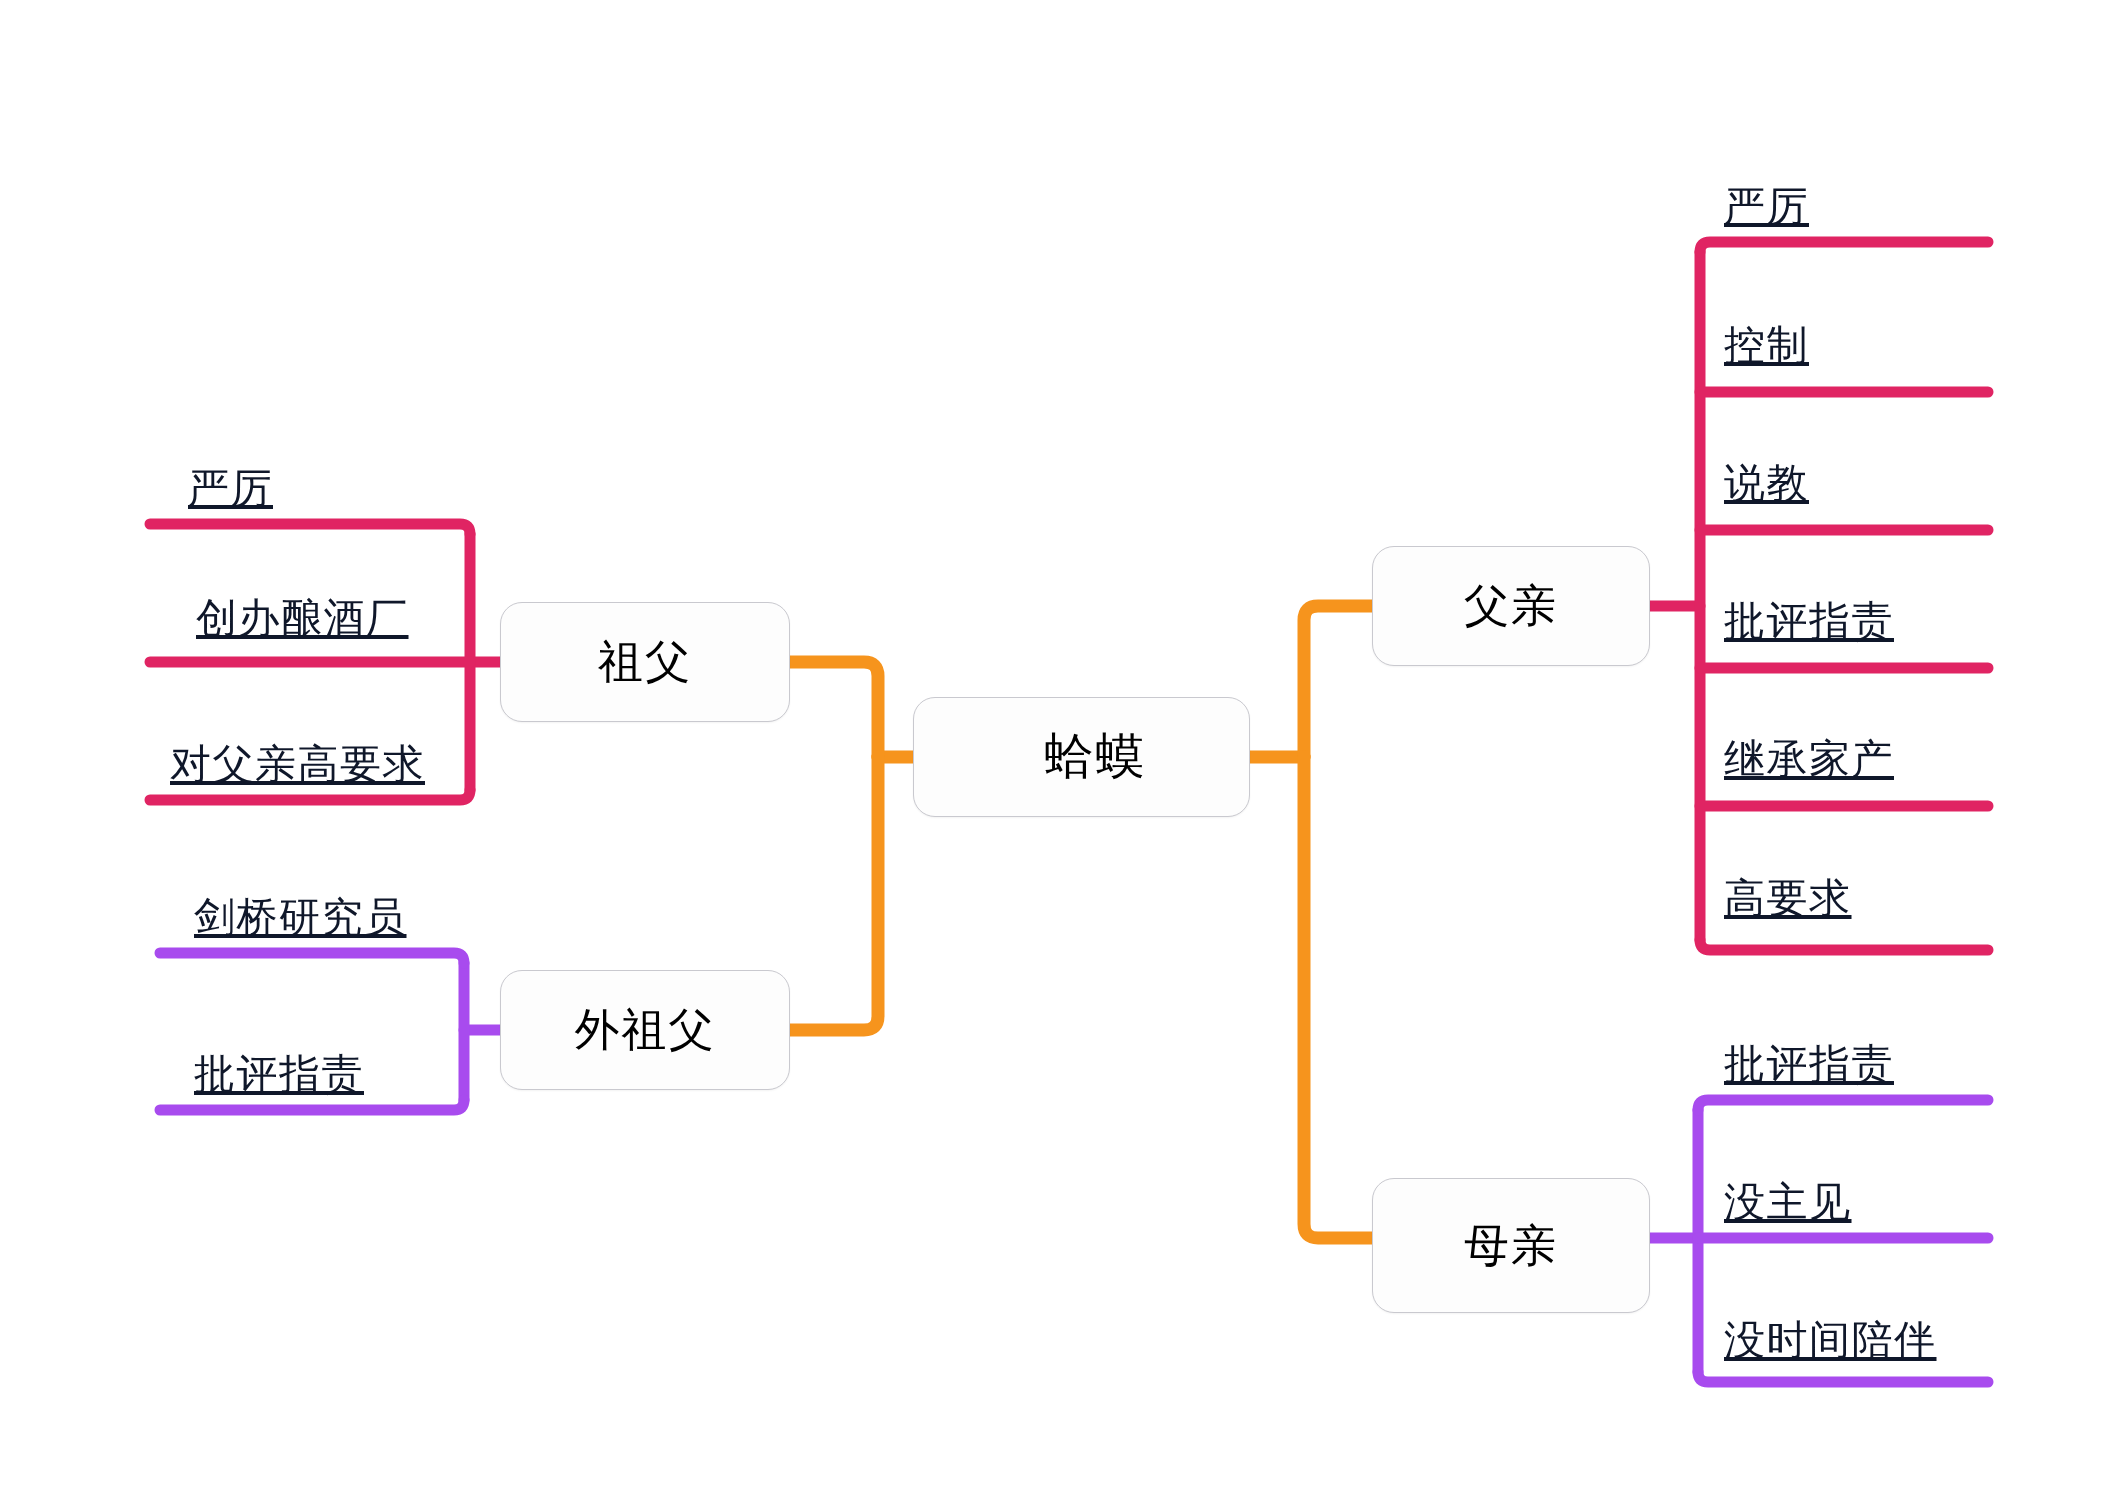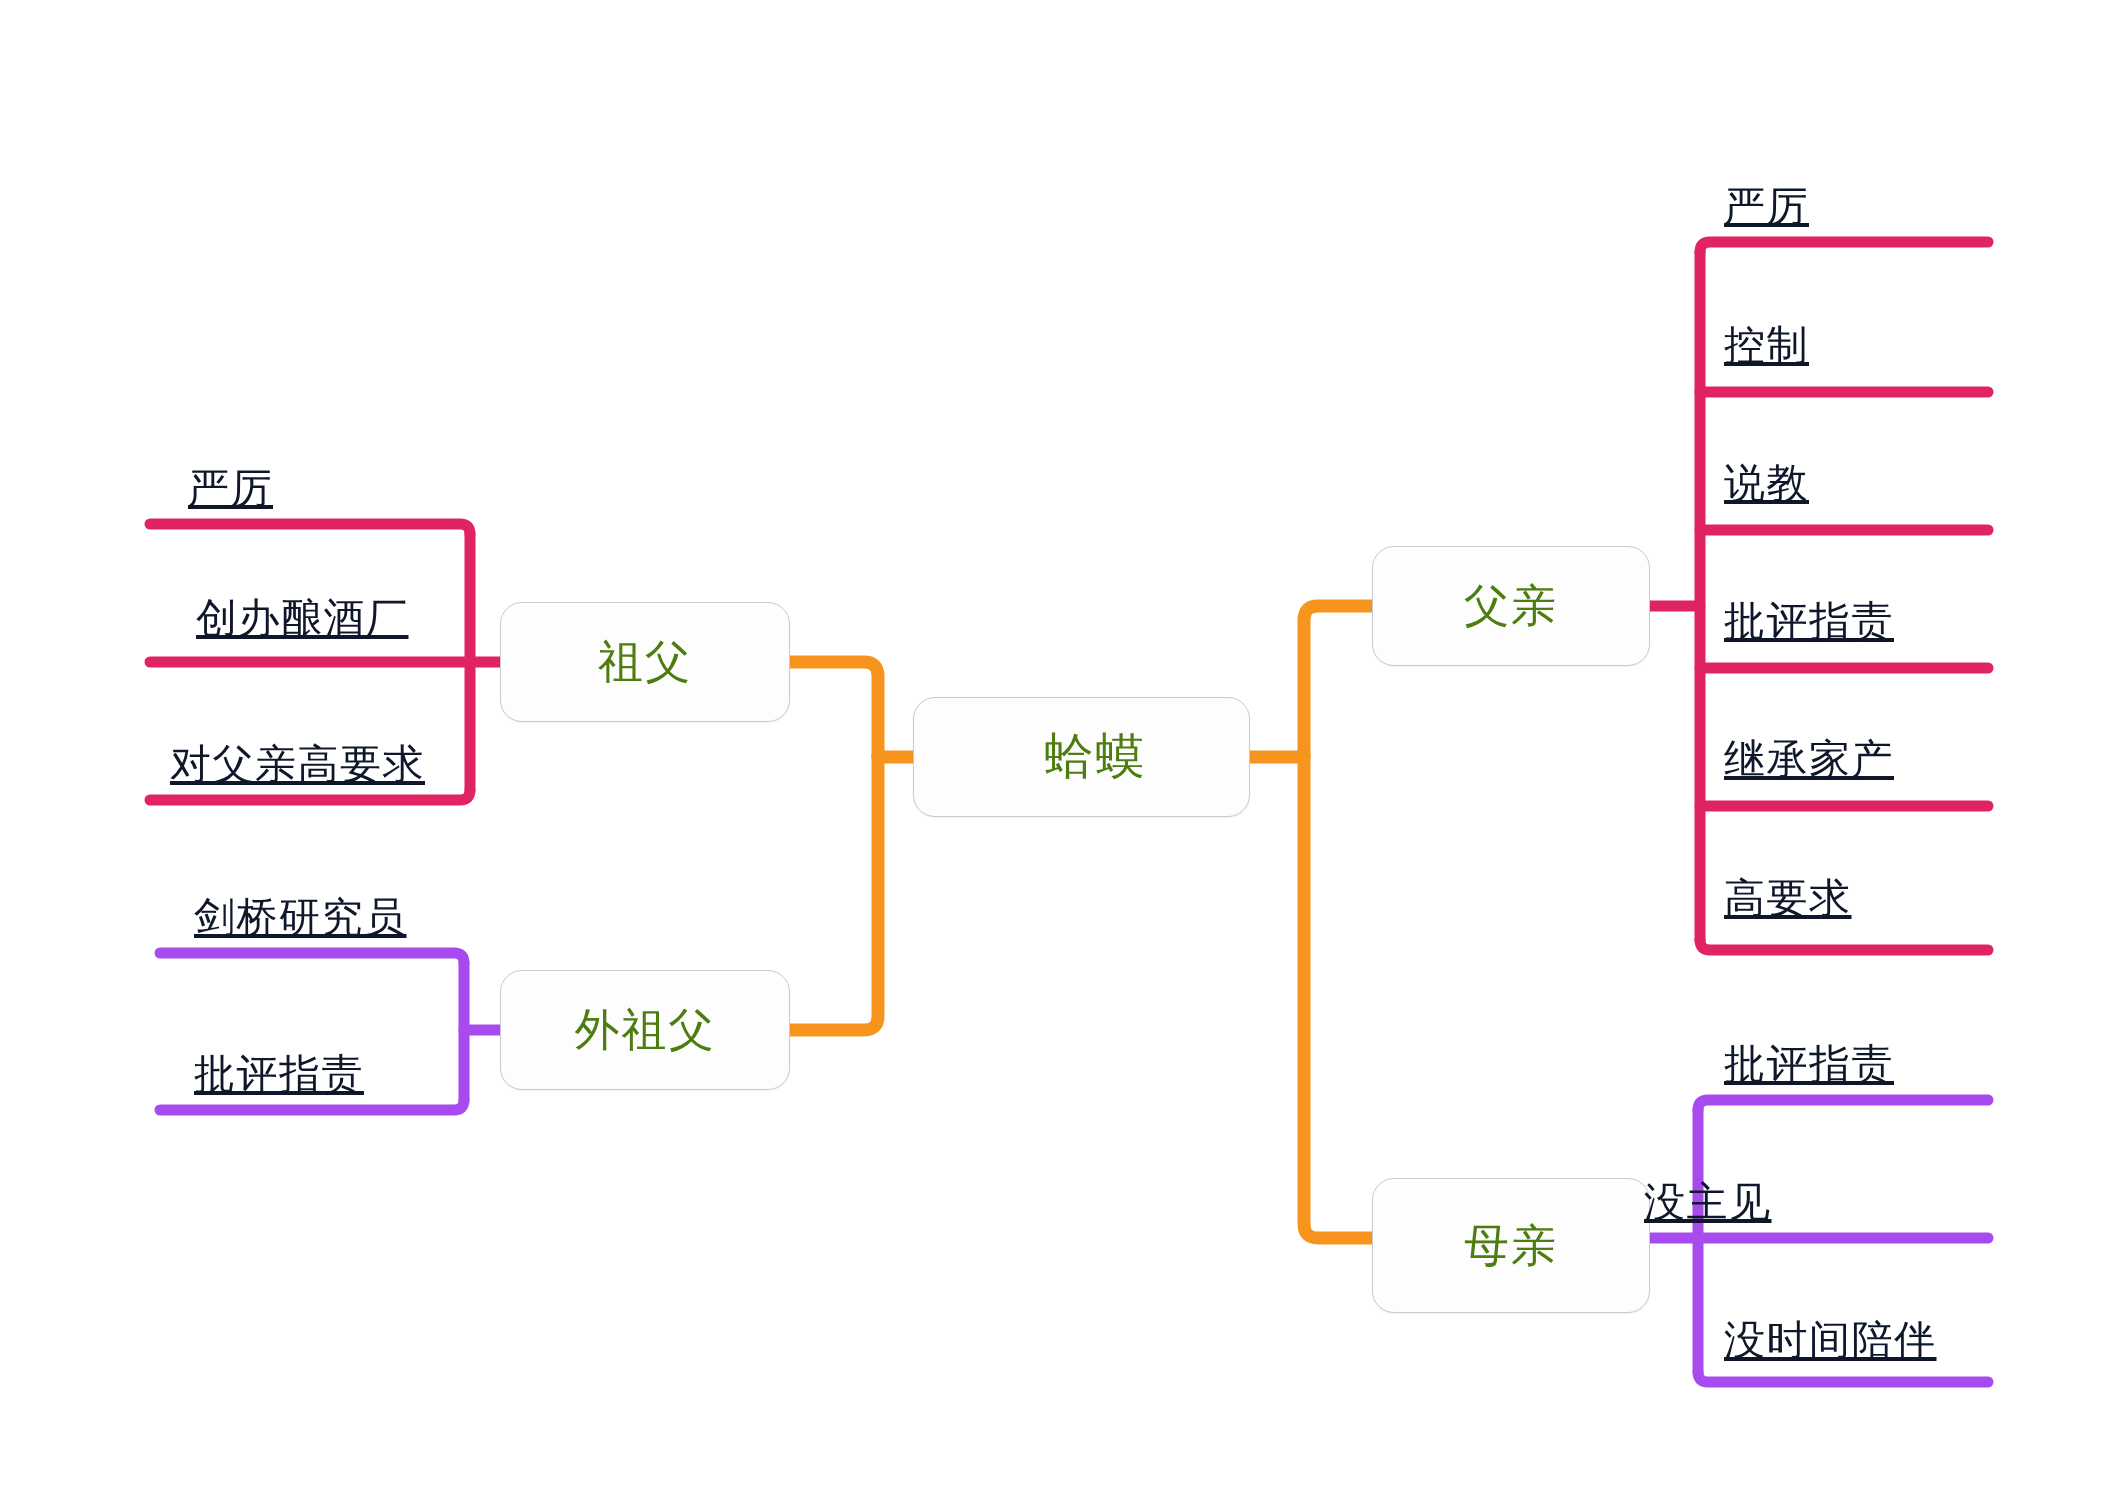--- a/index.html
+++ b/index.html
@@ -29,21 +29,21 @@
   .node {
     position: absolute;
     box-sizing: border-box;
     background: #fdfdfd;
     border: 1.6px solid #c9c9cf;
     border-radius: 22px;
     display: flex;
     align-items: center;
     justify-content: center;
     box-shadow: 0 1px 2px rgba(0,0,0,0.05);
-    color: #4d7c0f;
+    color: #000000;
     letter-spacing: 2px;
     white-space: nowrap;
   }
   .node-root {
     font-size: 49px;
     padding-left: 28px;
   }
   .node-branch {
     font-size: 45px;
   }
@@ -163,20 +163,20 @@
   <div class="leaf" style="left:1724px; top:739px;">
     <span>继承家产</span>
   </div>
   <div class="leaf" style="left:1724px; top:878px;">
     <span>高要求</span>
   </div>
 
   <div class="leaf" style="left:1724px; top:1044px;">
     <span>批评指责</span>
   </div>
-  <div class="leaf" style="left:1644px; top:1182px;">
+  <div class="leaf" style="left:1724px; top:1182px;">
     <span>没主见</span>
   </div>
   <div class="leaf" style="left:1724px; top:1320px;">
     <span>没时间陪伴</span>
   </div>
 
 </div>
 
 </body></html>

